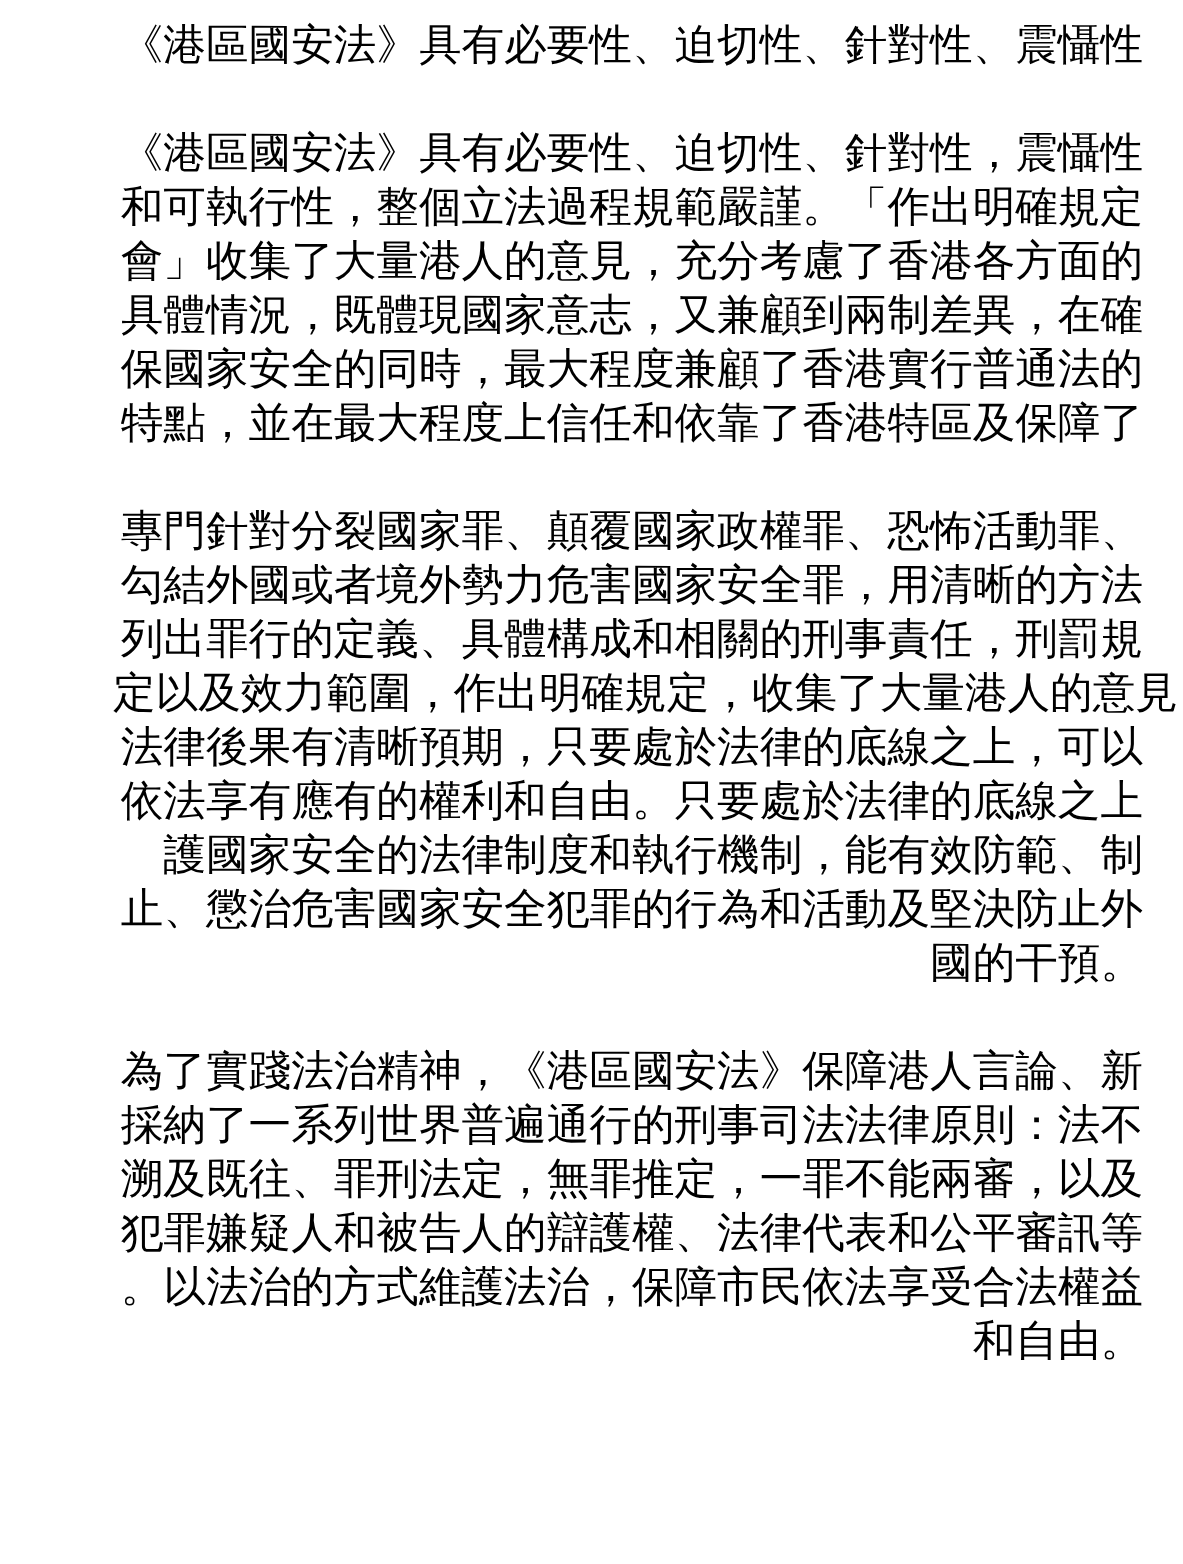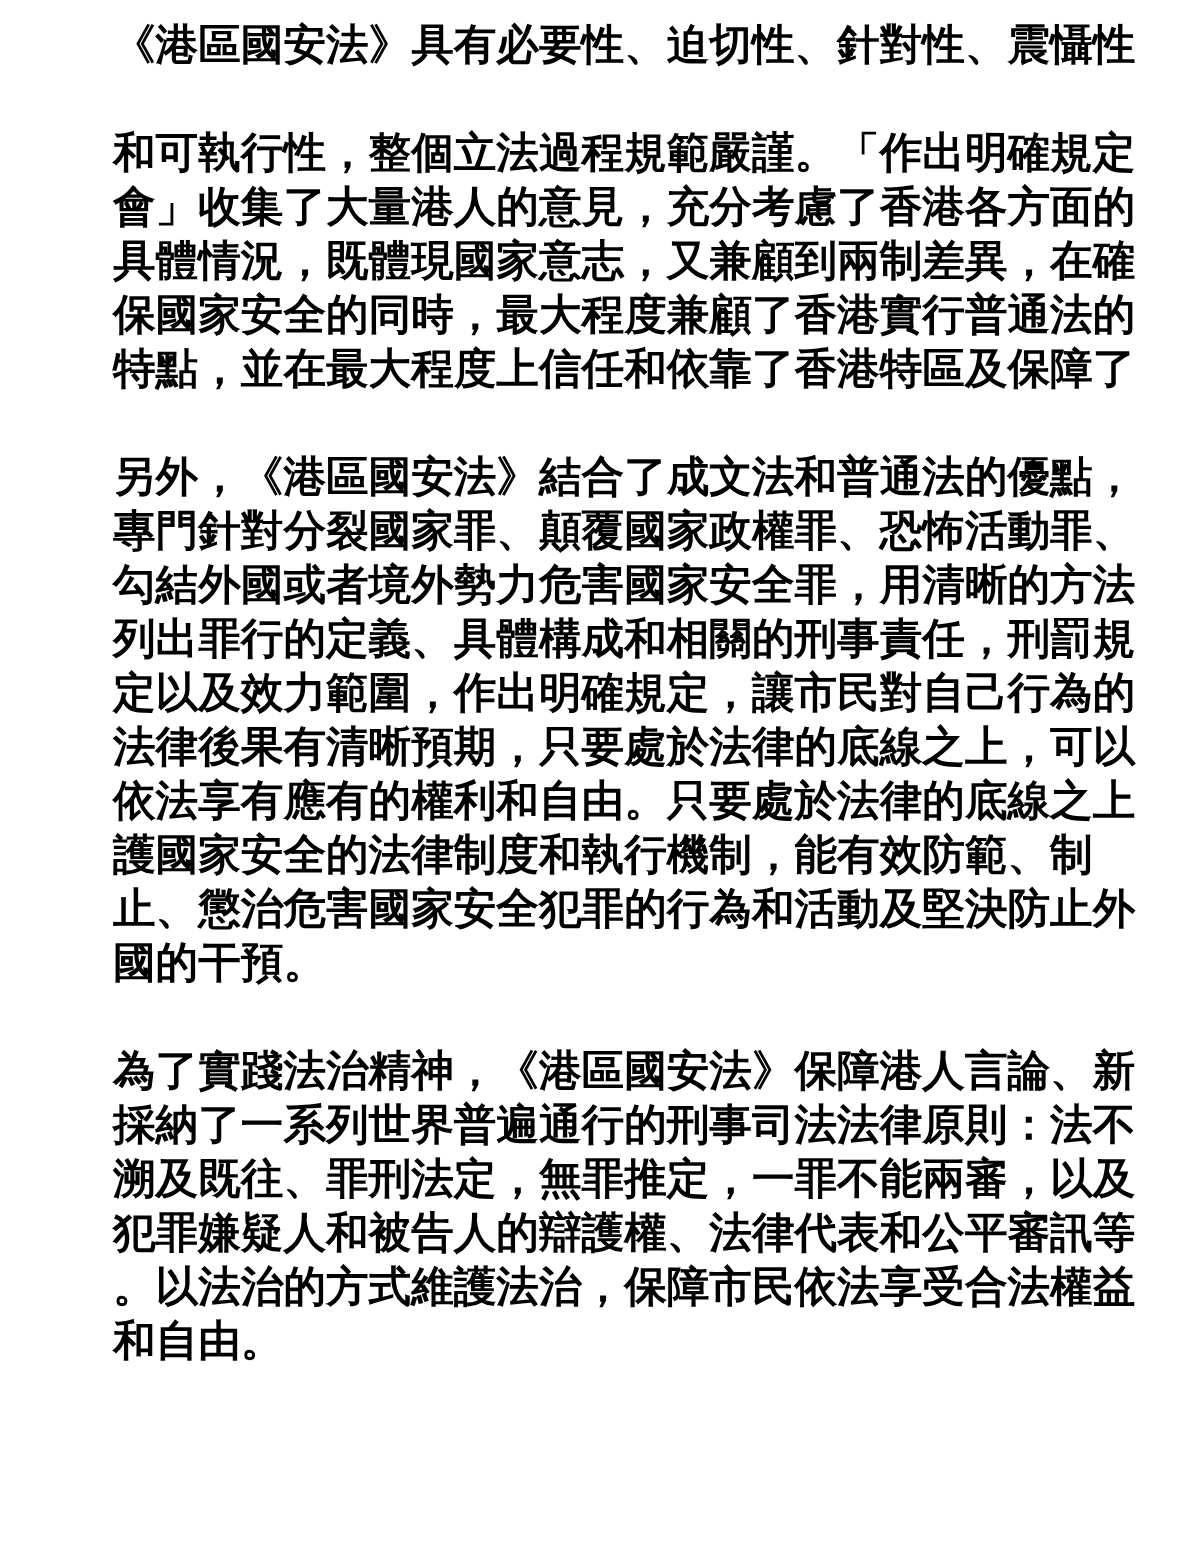--- a/index.html
+++ b/index.html
@@ -17,22 +17,23 @@
     position: absolute;
     top: 0;
     left: 0;
     width: 1183px;
     height: 1564px;
     box-sizing: border-box;
     padding: 17px 40px 0 113px;
     font-family: "Liberation Sans", sans-serif;
     font-size: 42.6px;
     line-height: 54px;
-    font-weight: 700;
+    font-weight: 400;
     color: #000000;
+    text-align: right;
   }
   .title-line {
     height: 54px;
     white-space: nowrap;
     margin: 0 0 54px 0;
   }
   .para {
     margin: 0;
   }
   .para + .para {
@@ -44,33 +45,33 @@
   }
 </style>
 </head>
 <body>
 
 <div class="doc">
 
   <div class="title-line">《港區國安法》具有必要性、迫切性、針對性、震懾性</div>
 
   <div class="para">
+    <div class="line">《港區國安法》具有必要性、迫切性、針對性，震懾性</div>
     <div class="line">和可執行性，整個立法過程規範嚴謹。「作出明確規定</div>
     <div class="line">會」收集了大量港人的意見，充分考慮了香港各方面的</div>
     <div class="line">具體情況，既體現國家意志，又兼顧到兩制差異，在確</div>
     <div class="line">保國家安全的同時，最大程度兼顧了香港實行普通法的</div>
     <div class="line">特點，並在最大程度上信任和依靠了香港特區及保障了</div>
   </div>
 
   <div class="para">
-    <div class="line">另外，《港區國安法》結合了成文法和普通法的優點，</div>
     <div class="line">專門針對分裂國家罪、顛覆國家政權罪、恐怖活動罪、</div>
     <div class="line">勾結外國或者境外勢力危害國家安全罪，用清晰的方法</div>
     <div class="line">列出罪行的定義、具體構成和相關的刑事責任，刑罰規</div>
-    <div class="line">定以及效力範圍，作出明確規定，讓市民對自己行為的</div>
+    <div class="line">定以及效力範圍，作出明確規定，收集了大量港人的意見</div>
     <div class="line">法律後果有清晰預期，只要處於法律的底線之上，可以</div>
     <div class="line">依法享有應有的權利和自由。只要處於法律的底線之上</div>
     <div class="line">護國家安全的法律制度和執行機制，能有效防範、制</div>
     <div class="line">止、懲治危害國家安全犯罪的行為和活動及堅決防止外</div>
     <div class="line">國的干預。</div>
   </div>
 
   <div class="para">
     <div class="line">為了實踐法治精神，《港區國安法》保障港人言論、新</div>
     <div class="line">採納了一系列世界普遍通行的刑事司法法律原則：法不</div>

